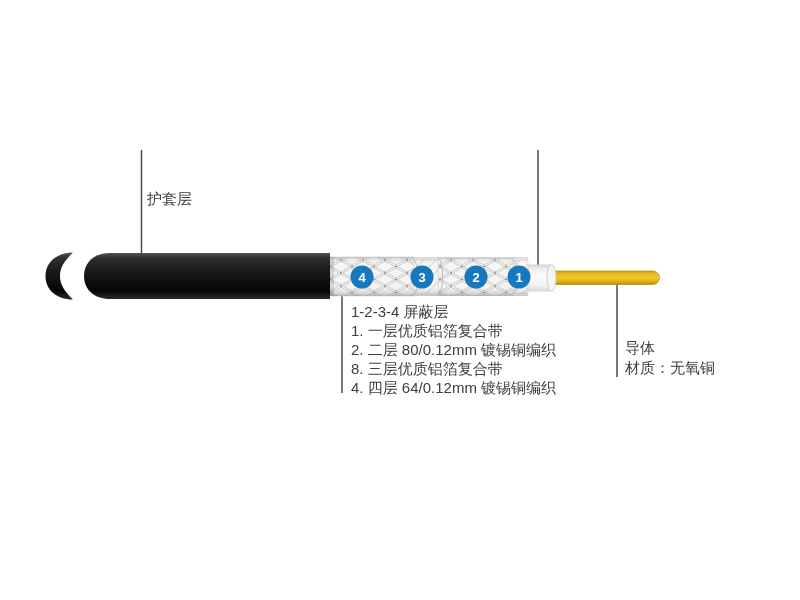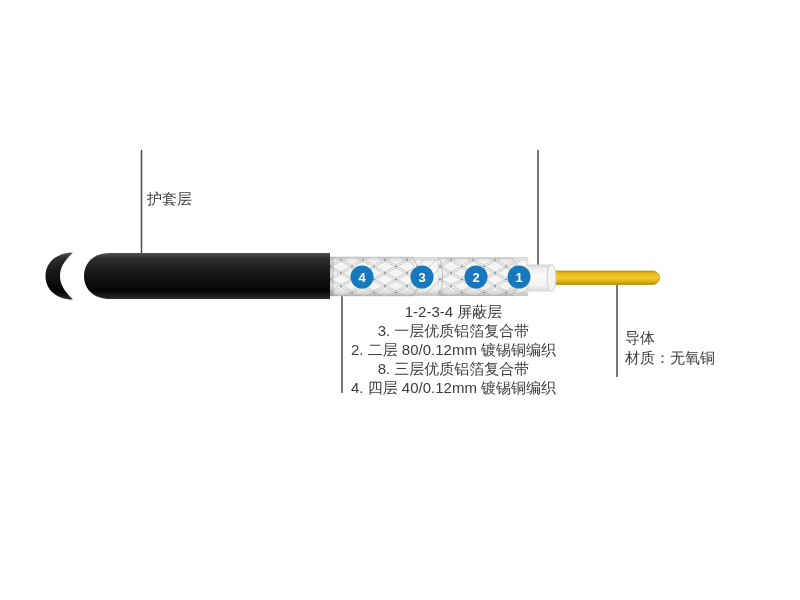--- a/index.html
+++ b/index.html
@@ -16,21 +16,21 @@
     overflow: hidden;
   }
   .stage svg { position: absolute; left: 0; top: 0; }
   .label-block {
     position: absolute;
     color: #3d3d3c;
     font-size: 15px;
     line-height: 20px;
     white-space: nowrap;
   }
-  .label-block.list { line-height: 19px; text-align: center; }
+  .label-block.list { line-height: 19px; }
 </style>
 </head>
 <body>
 
 <div class="stage">
 
   <svg width="800" height="600" viewBox="0 0 800 600">
     <defs>
       <linearGradient id="jacketGrad" x1="0" y1="0" x2="0" y2="1">
         <stop offset="0" stop-color="#515151"></stop>
@@ -122,24 +122,24 @@
 
   <div class="label-block" style="left:147px; top:149px;margin-top:40px;">
     <div>护套层</div>
   </div>
 
   <div class="label-block" style="left:544px; top:149px;">
   </div>
 
   <div class="label-block list" style="left:351px; top:302px;">
     <div>1-2-3-4 屏蔽层</div>
-    <div>3. 一层优质铝箔复合带</div>
+    <div>1. 一层优质铝箔复合带</div>
     <div>2. 二层 80/0.12mm 镀锡铜编织</div>
     <div>8. 三层优质铝箔复合带</div>
-    <div>4. 四层 40/0.12mm 镀锡铜编织</div>
+    <div>4. 四层 64/0.12mm 镀锡铜编织</div>
   </div>
 
-  <div class="label-block" style="left:625px; top:328px;">
+  <div class="label-block" style="left:625px; top:338px;">
     <div>导体</div>
     <div>材质：无氧铜</div>
   </div>
 
 </div>
 
 </body></html>

